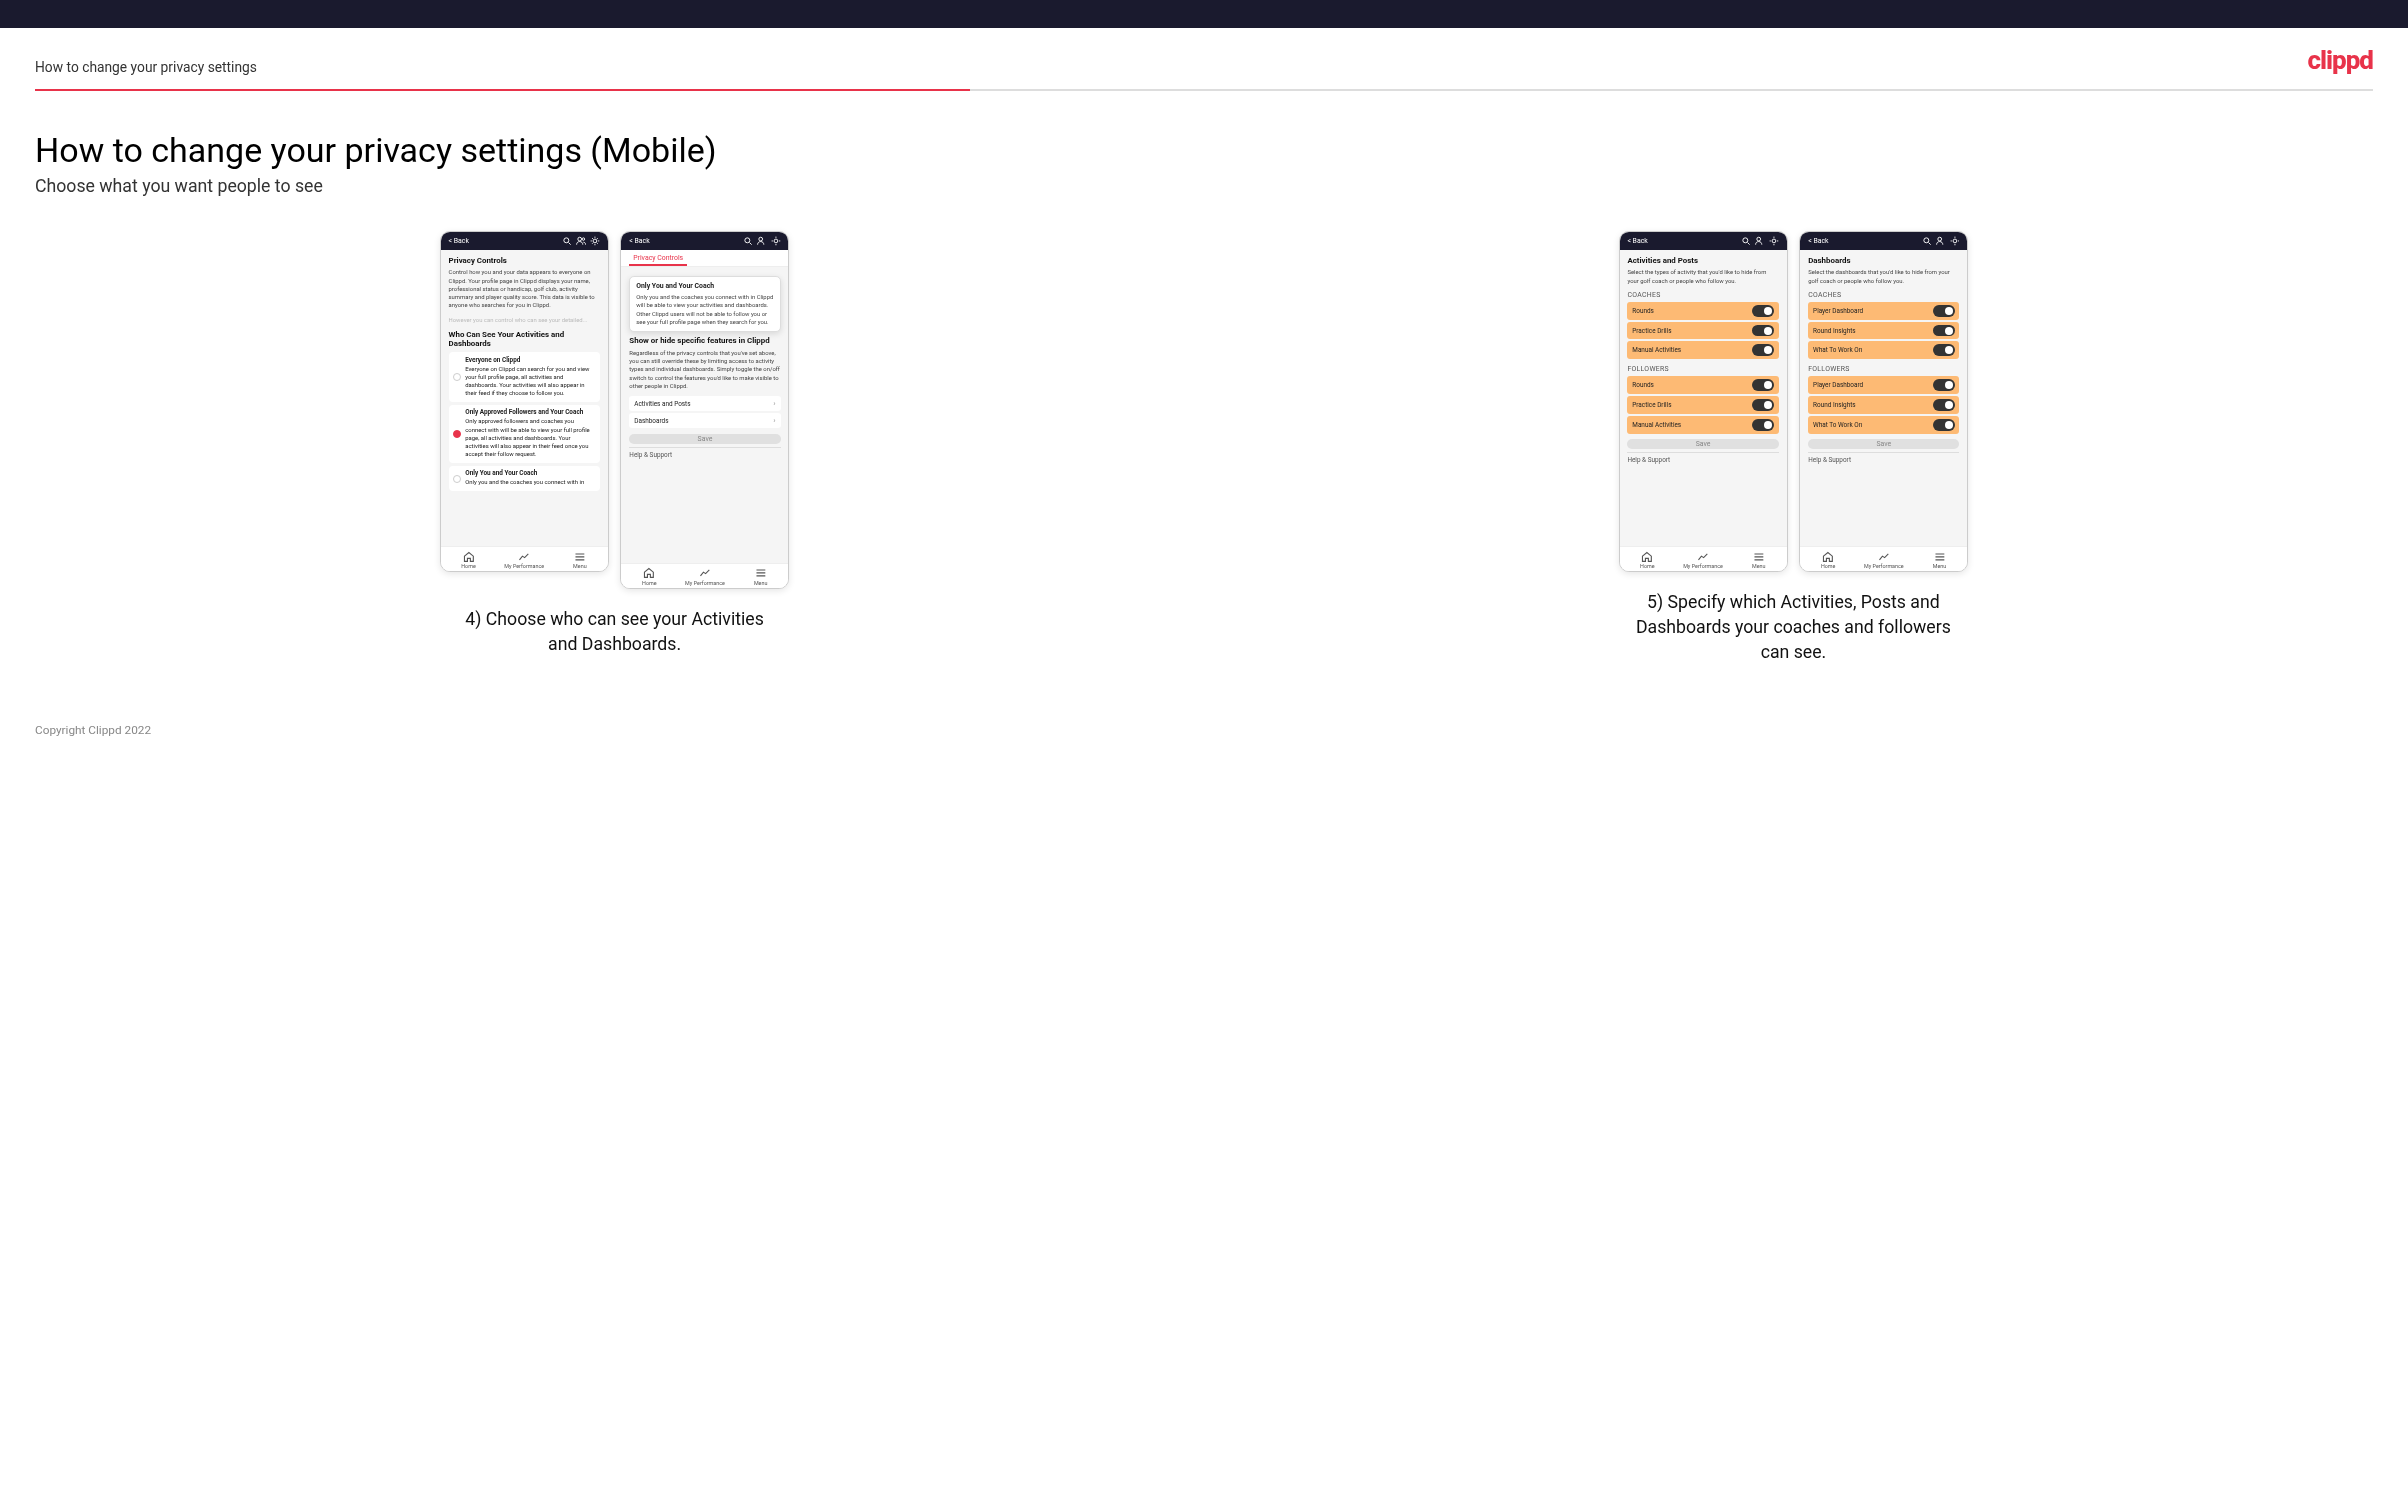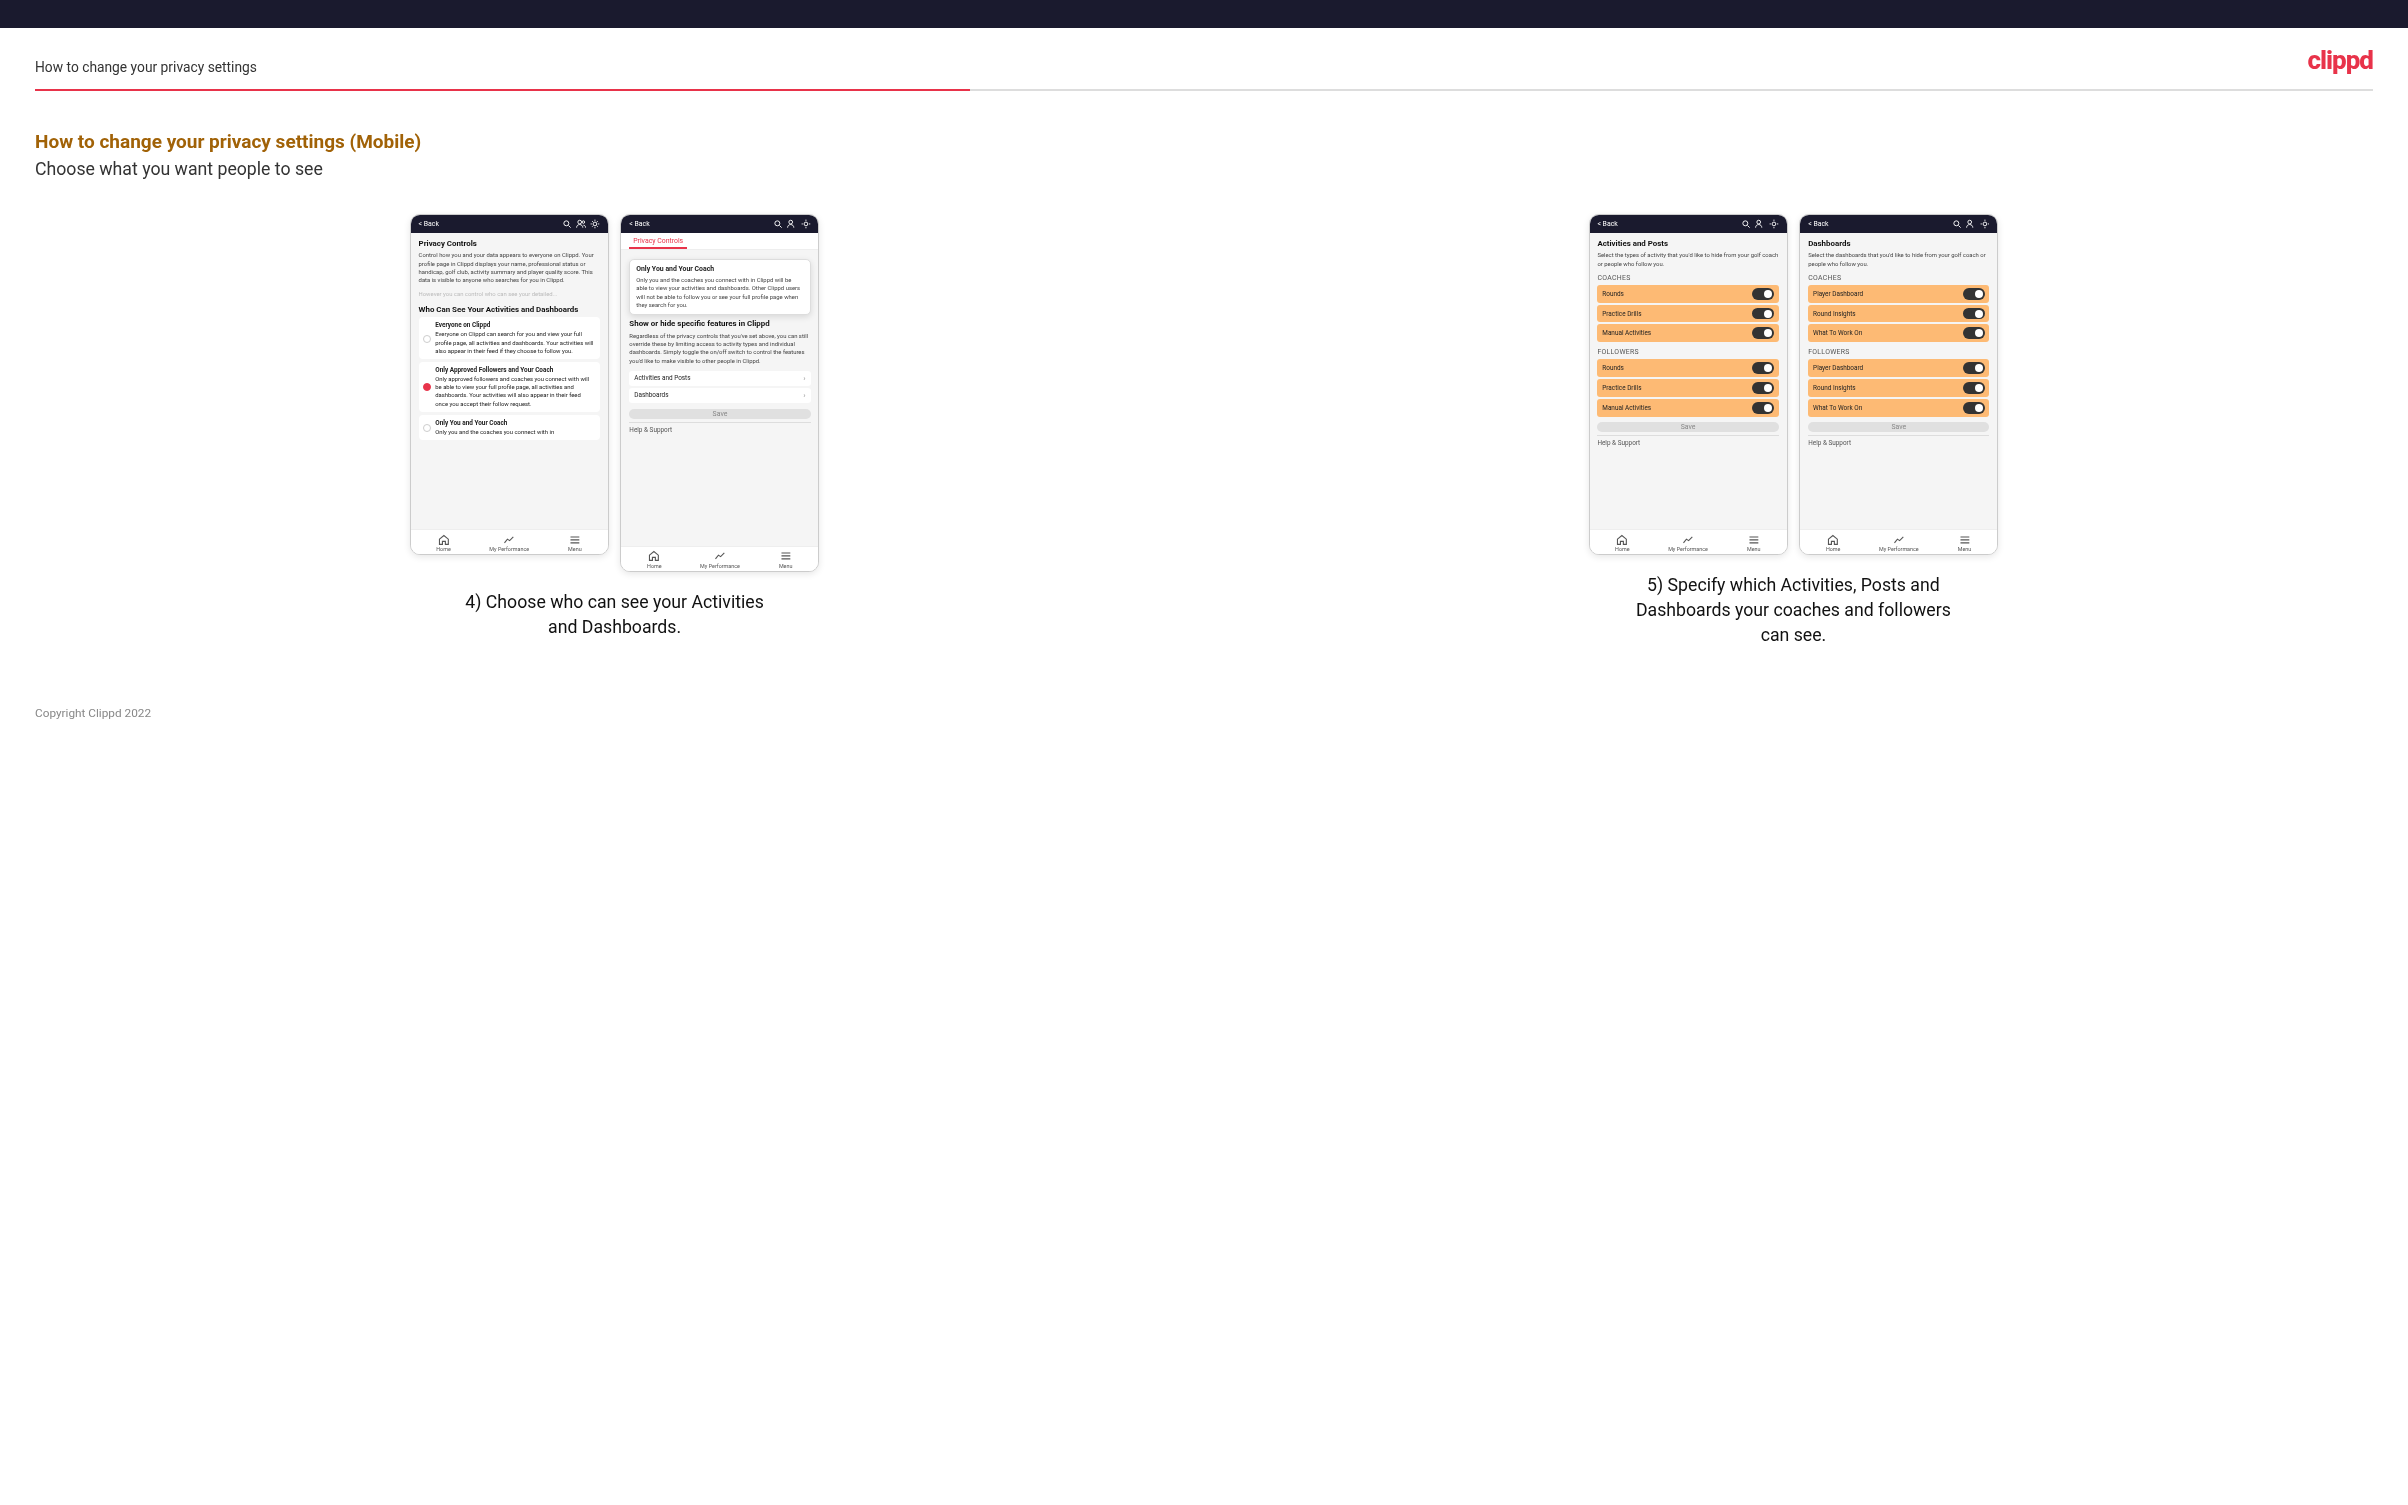--- a/index.html
+++ b/index.html
@@ -40,41 +40,41 @@
       background: linear-gradient(to right, #e8334a 40%, #ddd 40%);
       margin: 0 35px 0 35px;
     }
 
     
     .main {
       padding: 39px 35px 39px 35px;
     }
 
     .page-heading {
-      font-size: 19px;
-      font-weight: 700;
-      color: #a16207;
+      font-size: 34px;
+      font-weight: 400;
+      color: #000000;
       margin-bottom: 5.9px;
     }
     .page-subheading {
       font-size: 17.7px;
       color: #333;
       margin-bottom: 35px;
     }
 
     
     .mockups-row {
       display: flex;
       gap: 19.7px;
       align-items: flex-start;
     }
 
     
     .phone {
-      width: 199px;
+      width: 169px;
       background: #fff;
       border: 1.5px solid #ccc;
       border-radius: 9.9px;
       overflow: hidden;
       font-size: 6.9px;
       box-shadow: 0 2px 7.9px rgba(0,0,0,0.1);
     }
 
     
     .phone-topbar {

